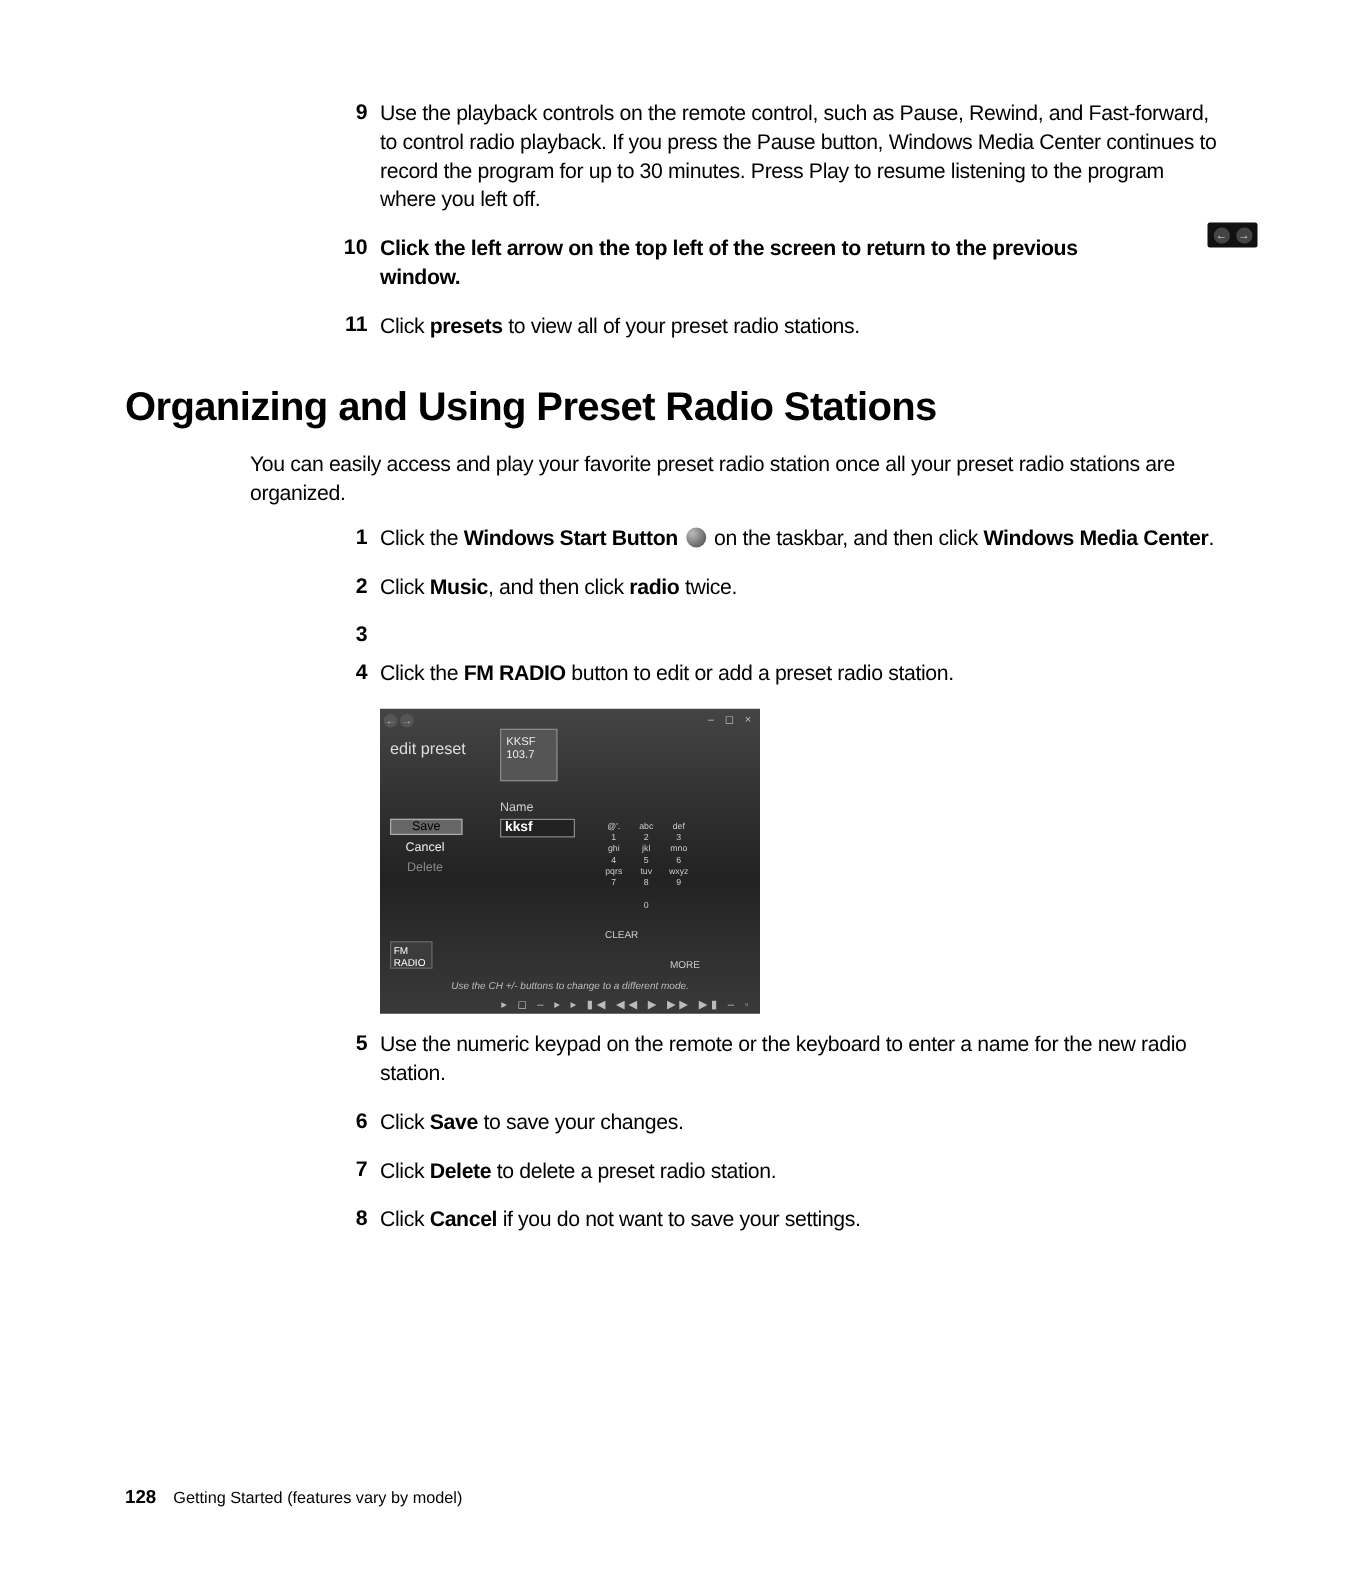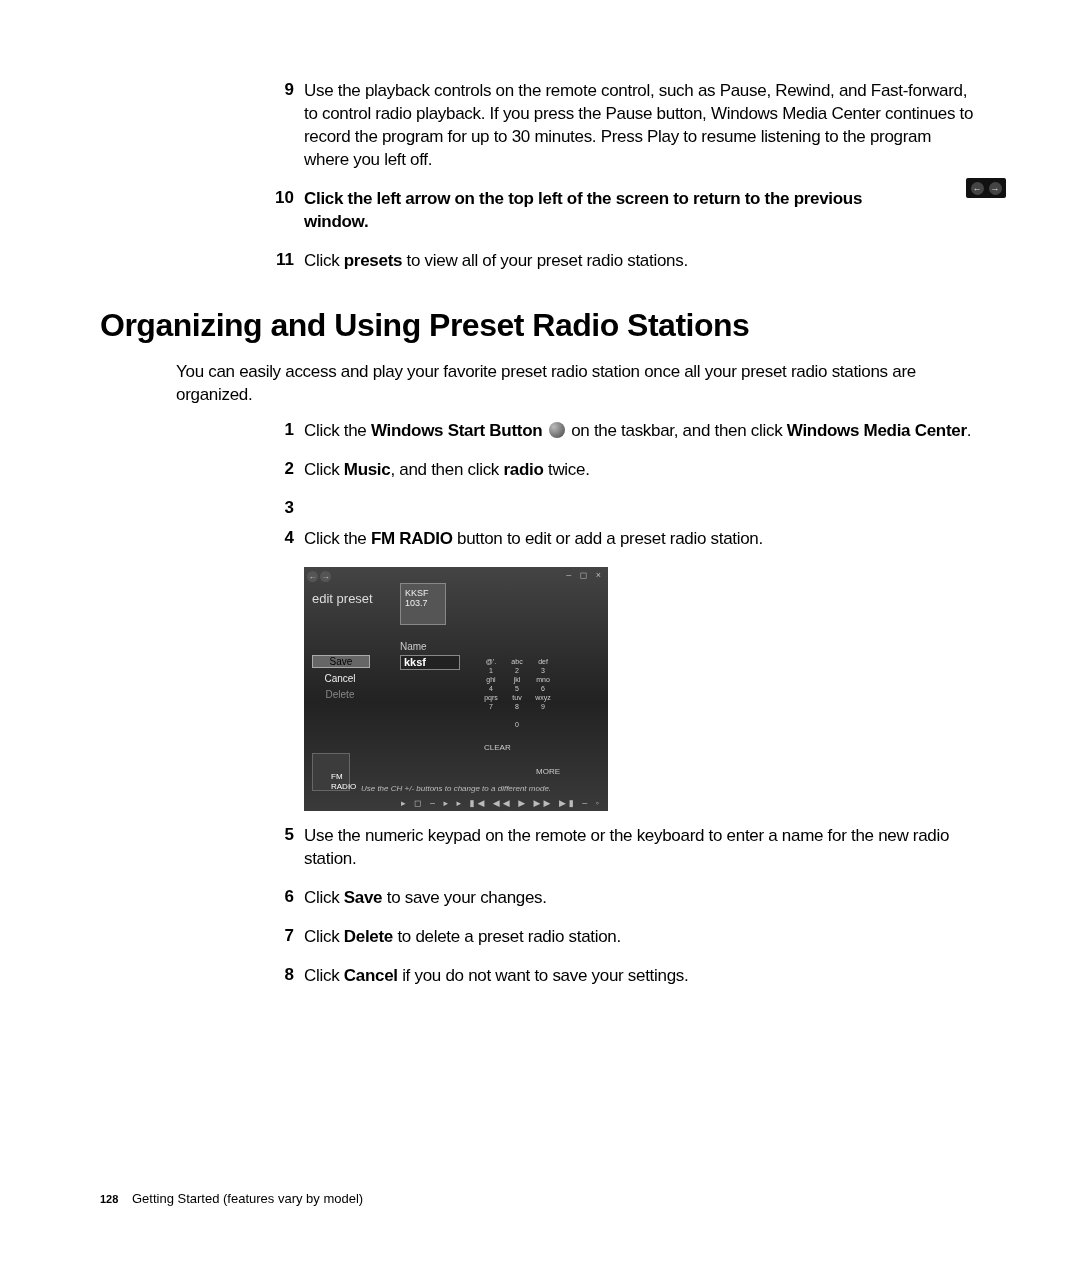--- a/index.html
+++ b/index.html
@@ -37,36 +37,36 @@
     letter-spacing: -0.3px;
   }
   .ol-item .body p { margin: 0 0 6px 0; }
   .h2 {
     font-weight: bold;
     font-size: 32px;
     margin: 28px 0 14px 0;
     letter-spacing: -0.5px;
   }
   .intro {
-    margin-left: 76px;
+    margin-left: 100px;
     font-size: 17px;
     line-height: 1.35;
     margin-bottom: 14px;
     font-family: "Arial Narrow", Arial, sans-serif;
     letter-spacing: -0.3px;
   }
   .footer {
     position: absolute;
     bottom: 64px;
     left: 100px;
     font-size: 13px;
   }
   .footer .pg {
     font-weight: bold;
-    font-size: 11px;
+    font-size: 15px;
     margin-right: 10px;
   }
 
   
   .nav-thumb {
     position: absolute;
     top: 178px;
     right: 74px;
     width: 40px;
     height: 20px;
@@ -163,21 +163,21 @@
     color:#eee;
   }
   .mc-shot .btn.save { top:88px; background:#666; border:1px solid #aaa; color:#000; }
   .mc-shot .btn.cancel { top:106px; }
   .mc-shot .btn.delete { top:122px; color:#888; }
   .mc-shot .fm {
     position:absolute; left:8px; top:186px;
     width:34px; height:22px;
     background:#3c3c3c; border:1px solid #666;
     font-size:8px; line-height:10px;
-    color:#fff; padding:18px;
+    color:#fff; padding:2px;
     box-sizing:border-box;
   }
   .mc-shot .keypad {
     position:absolute; top:90px; left:174px;
     display:grid;
     grid-template-columns: repeat(3, 26px);
     grid-auto-rows: 18px;
     gap:0;
     font-size:7px;
     color:#ccc;

